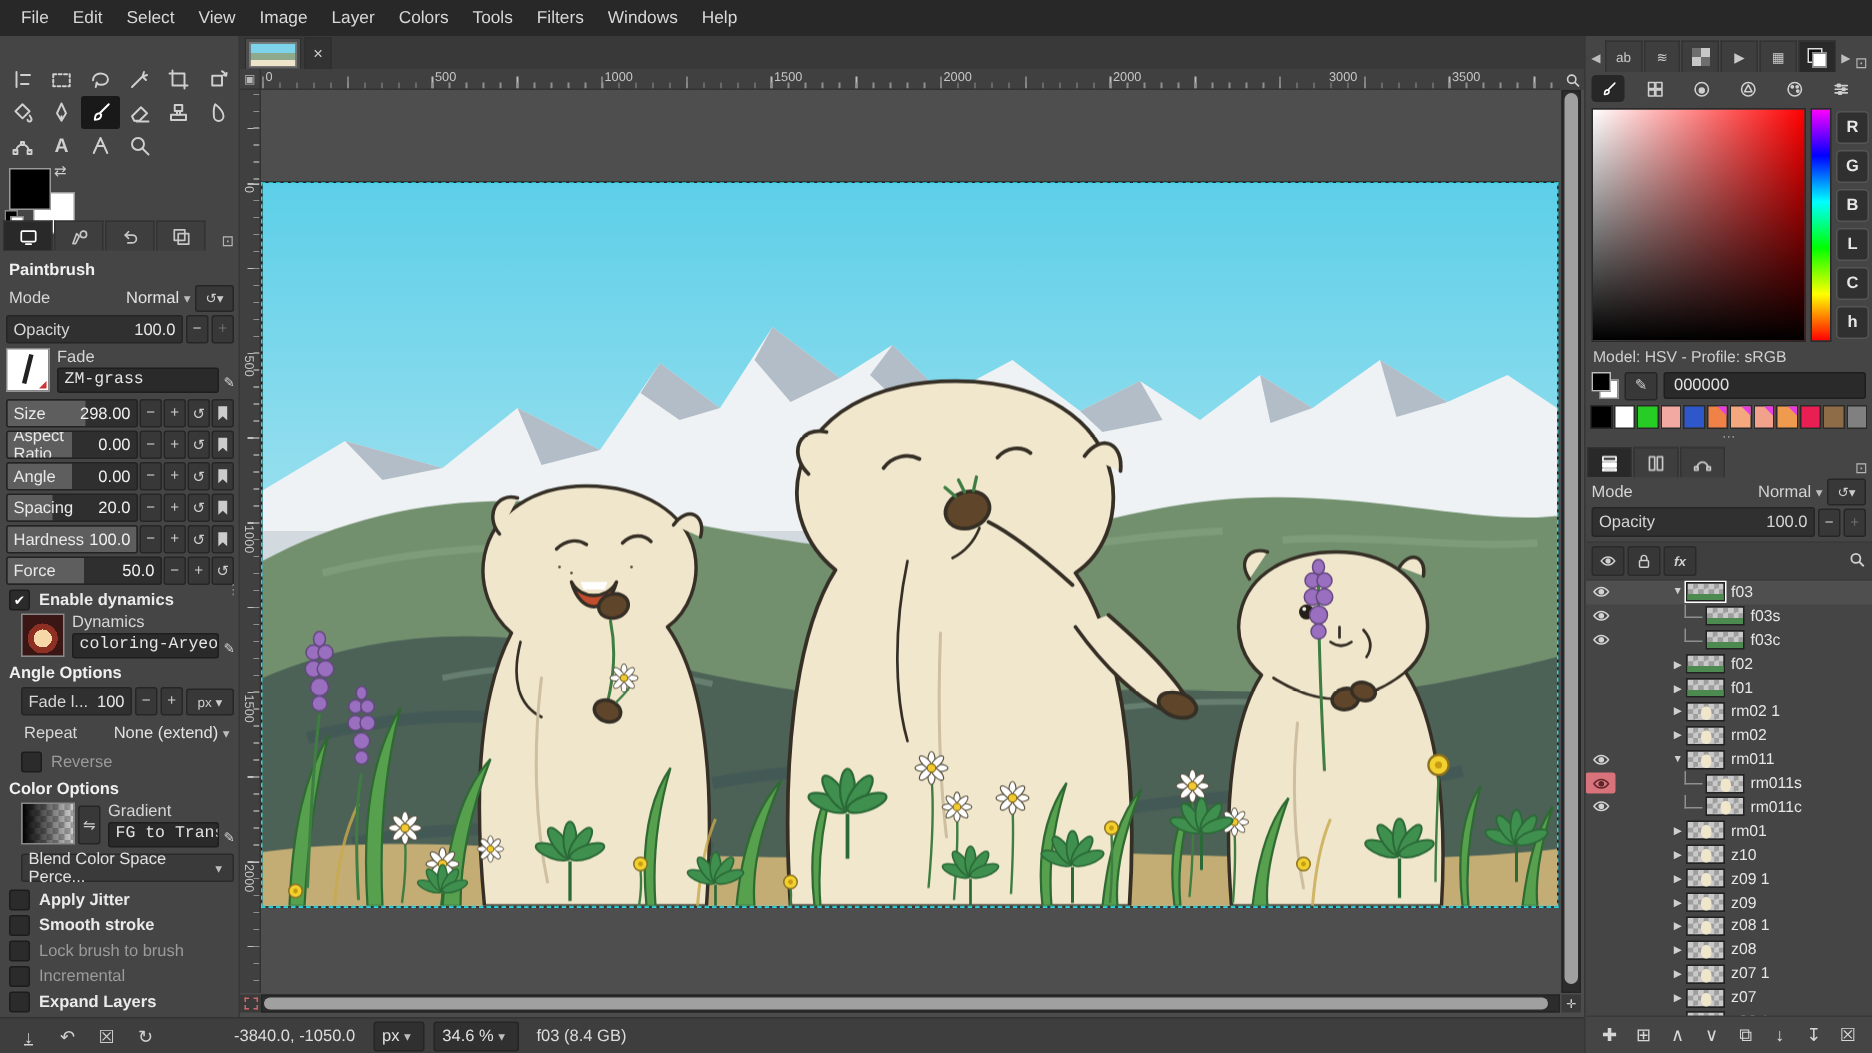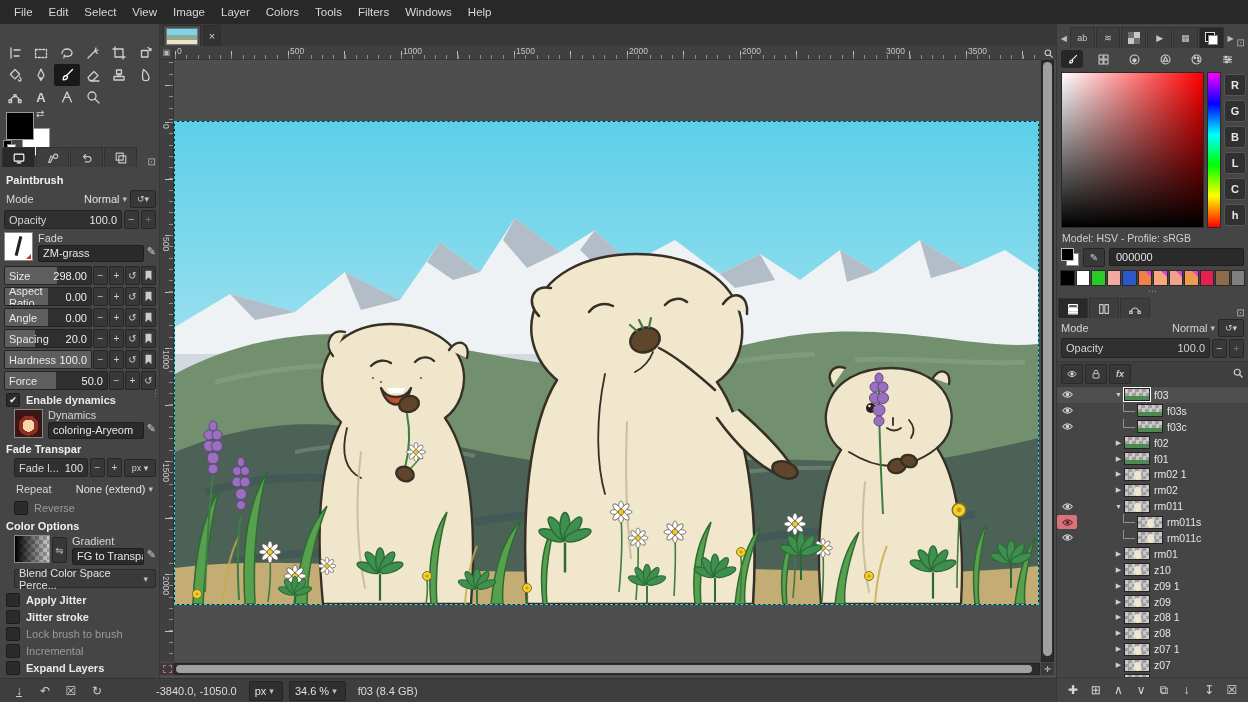--- a/index.html
+++ b/index.html
@@ -49,21 +49,21 @@
   .brush-th::after{content:"";position:absolute;left:12px;top:3px;width:3px;height:20px;background:#222;transform:rotate(14deg);}
   .brush-th::before{content:"";position:absolute;right:1px;bottom:1px;width:0;height:0;border-left:5px solid transparent;border-bottom:5px solid #c33;z-index:2;}
   .dyn-th{width:27px;height:27px;border:1px solid #888;flex:none;background:radial-gradient(circle at 50% 58%,#f6d7a8 0 6px,#8e2f23 6px 10px,#3a1714 10px);}
   .grad-th{width:34px;height:26px;border:1px solid #888;flex:none;
      background-image:linear-gradient(to right,#000 0%,rgba(0,0,0,0) 100%),
        linear-gradient(45deg,#9c9c9c 25%,transparent 25%,transparent 75%,#9c9c9c 75%),
        linear-gradient(45deg,#9c9c9c 25%,#cfcfcf 25%,#cfcfcf 75%,#9c9c9c 75%);
      background-size:100% 100%,8px 8px,8px 8px;background-position:0 0,0 0,4px 4px;}
   .th-right{flex:1;margin-left:5px;min-width:0;}
   .th-lab{color:#d6d6d6;margin-bottom:1px;}
-  .th-field{display:flex;align-items:flex-start;}
+  .th-field{display:flex;align-items:flex-end;font-family:Liberation Mono, monospace;}
   .field{flex:1;height:15px;background:#2a2a2a;border:1px solid #1e1e1e;border-radius:2px;color:#e4e4e4;padding:0 4px;line-height:15px;white-space:nowrap;overflow:hidden;}
   .edit-ic{margin-left:3px;color:#cfcfcf;font-size:11px;}
   .srow{display:flex;align-items:center;margin-bottom:2px;}
   .sbox{flex:1;height:17px;background:#2f2f2f;border:1px solid #232323;border-radius:2px;position:relative;display:flex;align-items:center;overflow:hidden;}
   .sfill{position:absolute;left:0;top:0;bottom:0;background:#5e5e5e;}
   .slabel{position:relative;margin-left:4px;color:#e8e8e8;z-index:1;}
   .sval{position:relative;margin-left:auto;margin-right:4px;color:#efefef;z-index:1;}
   .sbtn{width:13px;height:17px;display:flex;align-items:center;justify-content:center;background:#383838;border:1px solid #262626;border-radius:2px;color:#ccc;margin-left:1px;font-size:10px;flex:none;}
   .sbtn svg{width:9px;height:11px;}
   .cbrow{display:flex;align-items:center;height:16px;margin:1px 0 1px 2px;}
@@ -455,21 +455,21 @@
         <span class="dyn-th"></span>
         <span class="th-right">
           <span class="th-lab" style="display:block;">Dynamics</span>
           <span class="th-field">
             <span class="field">coloring-Aryeom</span>
             <span class="edit-ic">✎</span>
           </span>
         </span>
       </div>
 
-      <div class="sec-h">Fade Transpar</div>
+      <div class="sec-h">Angle Options</div>
       <div class="opm indent">
         <div class="bar-row" style="height:17px;">
           <span class="lab">Fade l...</span>
           <span class="val">100</span>
         </div>
         <span class="pm">−</span>
         <span class="pm">+</span>
         <span class="rst" style="width:30px;margin-left:2px;">
           <span>px</span>&nbsp;▾</span>
       </div>
@@ -500,21 +500,21 @@
         <span class="dd-ar" style="margin-left:auto;">▾</span>
       </div>
 
       <div id="cb-list">
           <div class="cbrow">
             <span class="cb"></span>
             <span class="cl">Apply Jitter</span>
           </div>
           <div class="cbrow">
             <span class="cb"></span>
-            <span class="cl">Jitter stroke</span>
+            <span class="cl">Smooth stroke</span>
           </div>
           <div class="cbrow dim">
             <span class="cb"></span>
             <span class="cl">Lock brush to brush</span>
           </div>
           <div class="cbrow dim">
             <span class="cb"></span>
             <span class="cl">Incremental</span>
           </div>
           <div class="cbrow">

